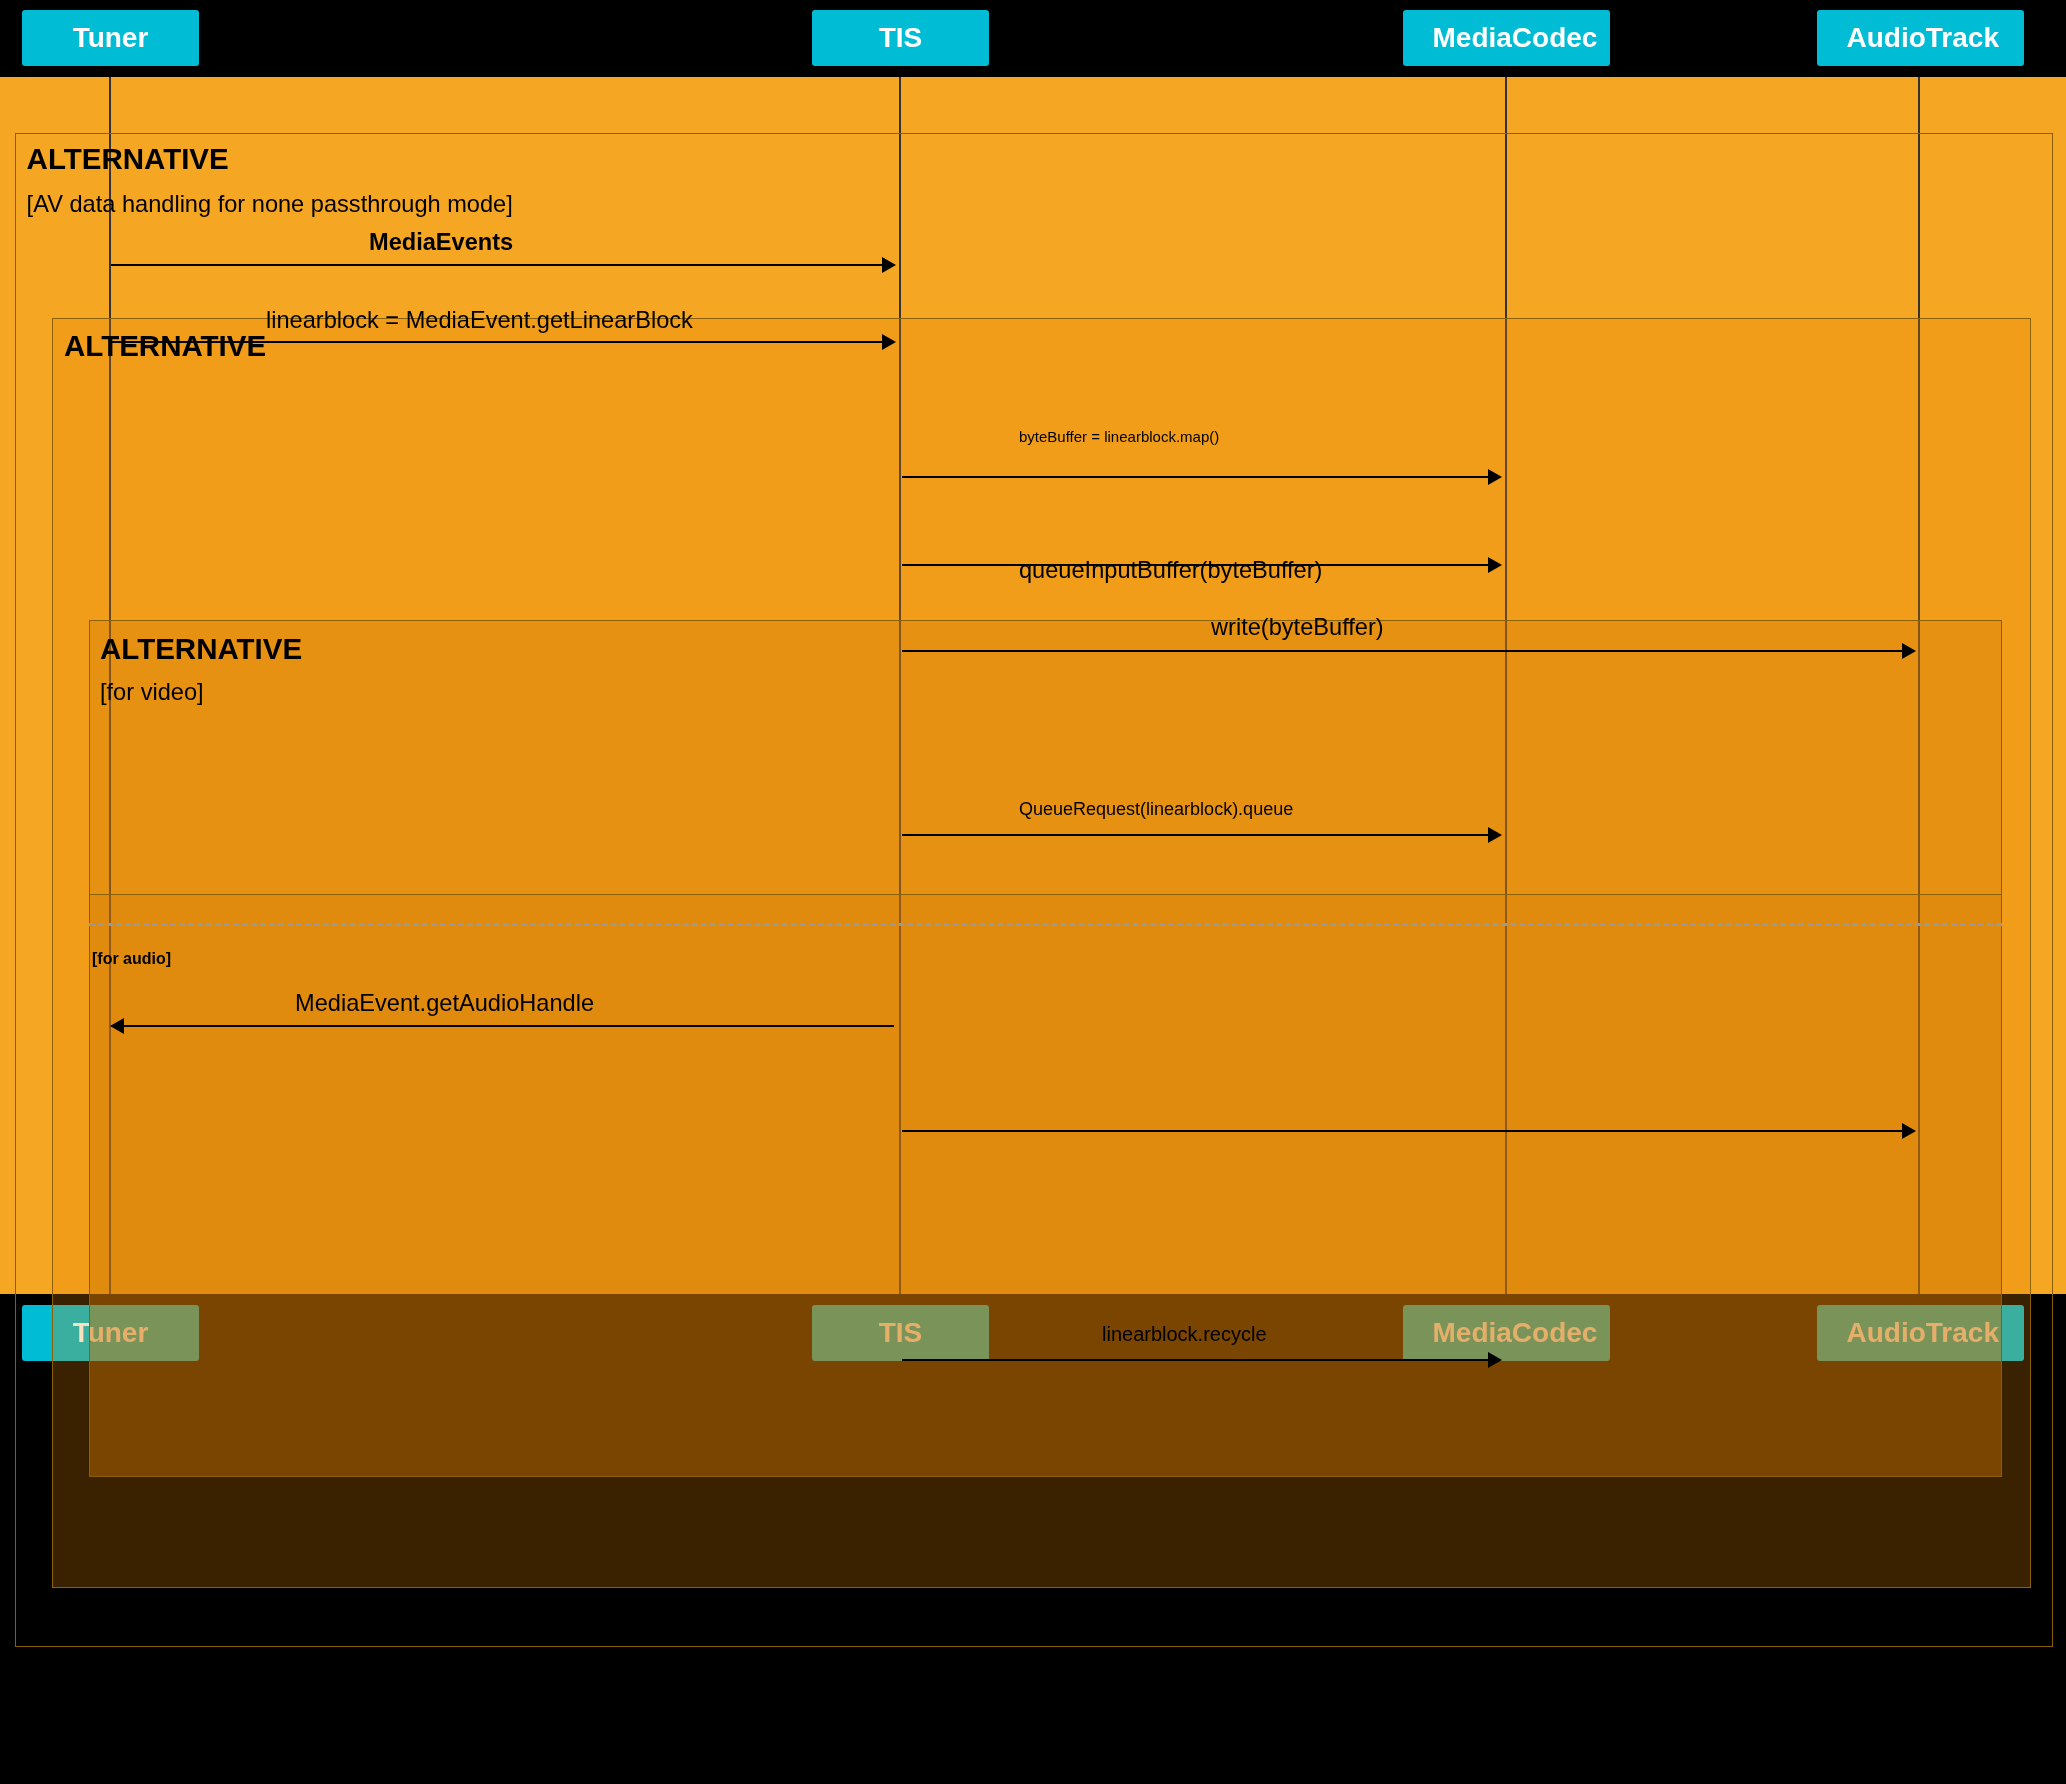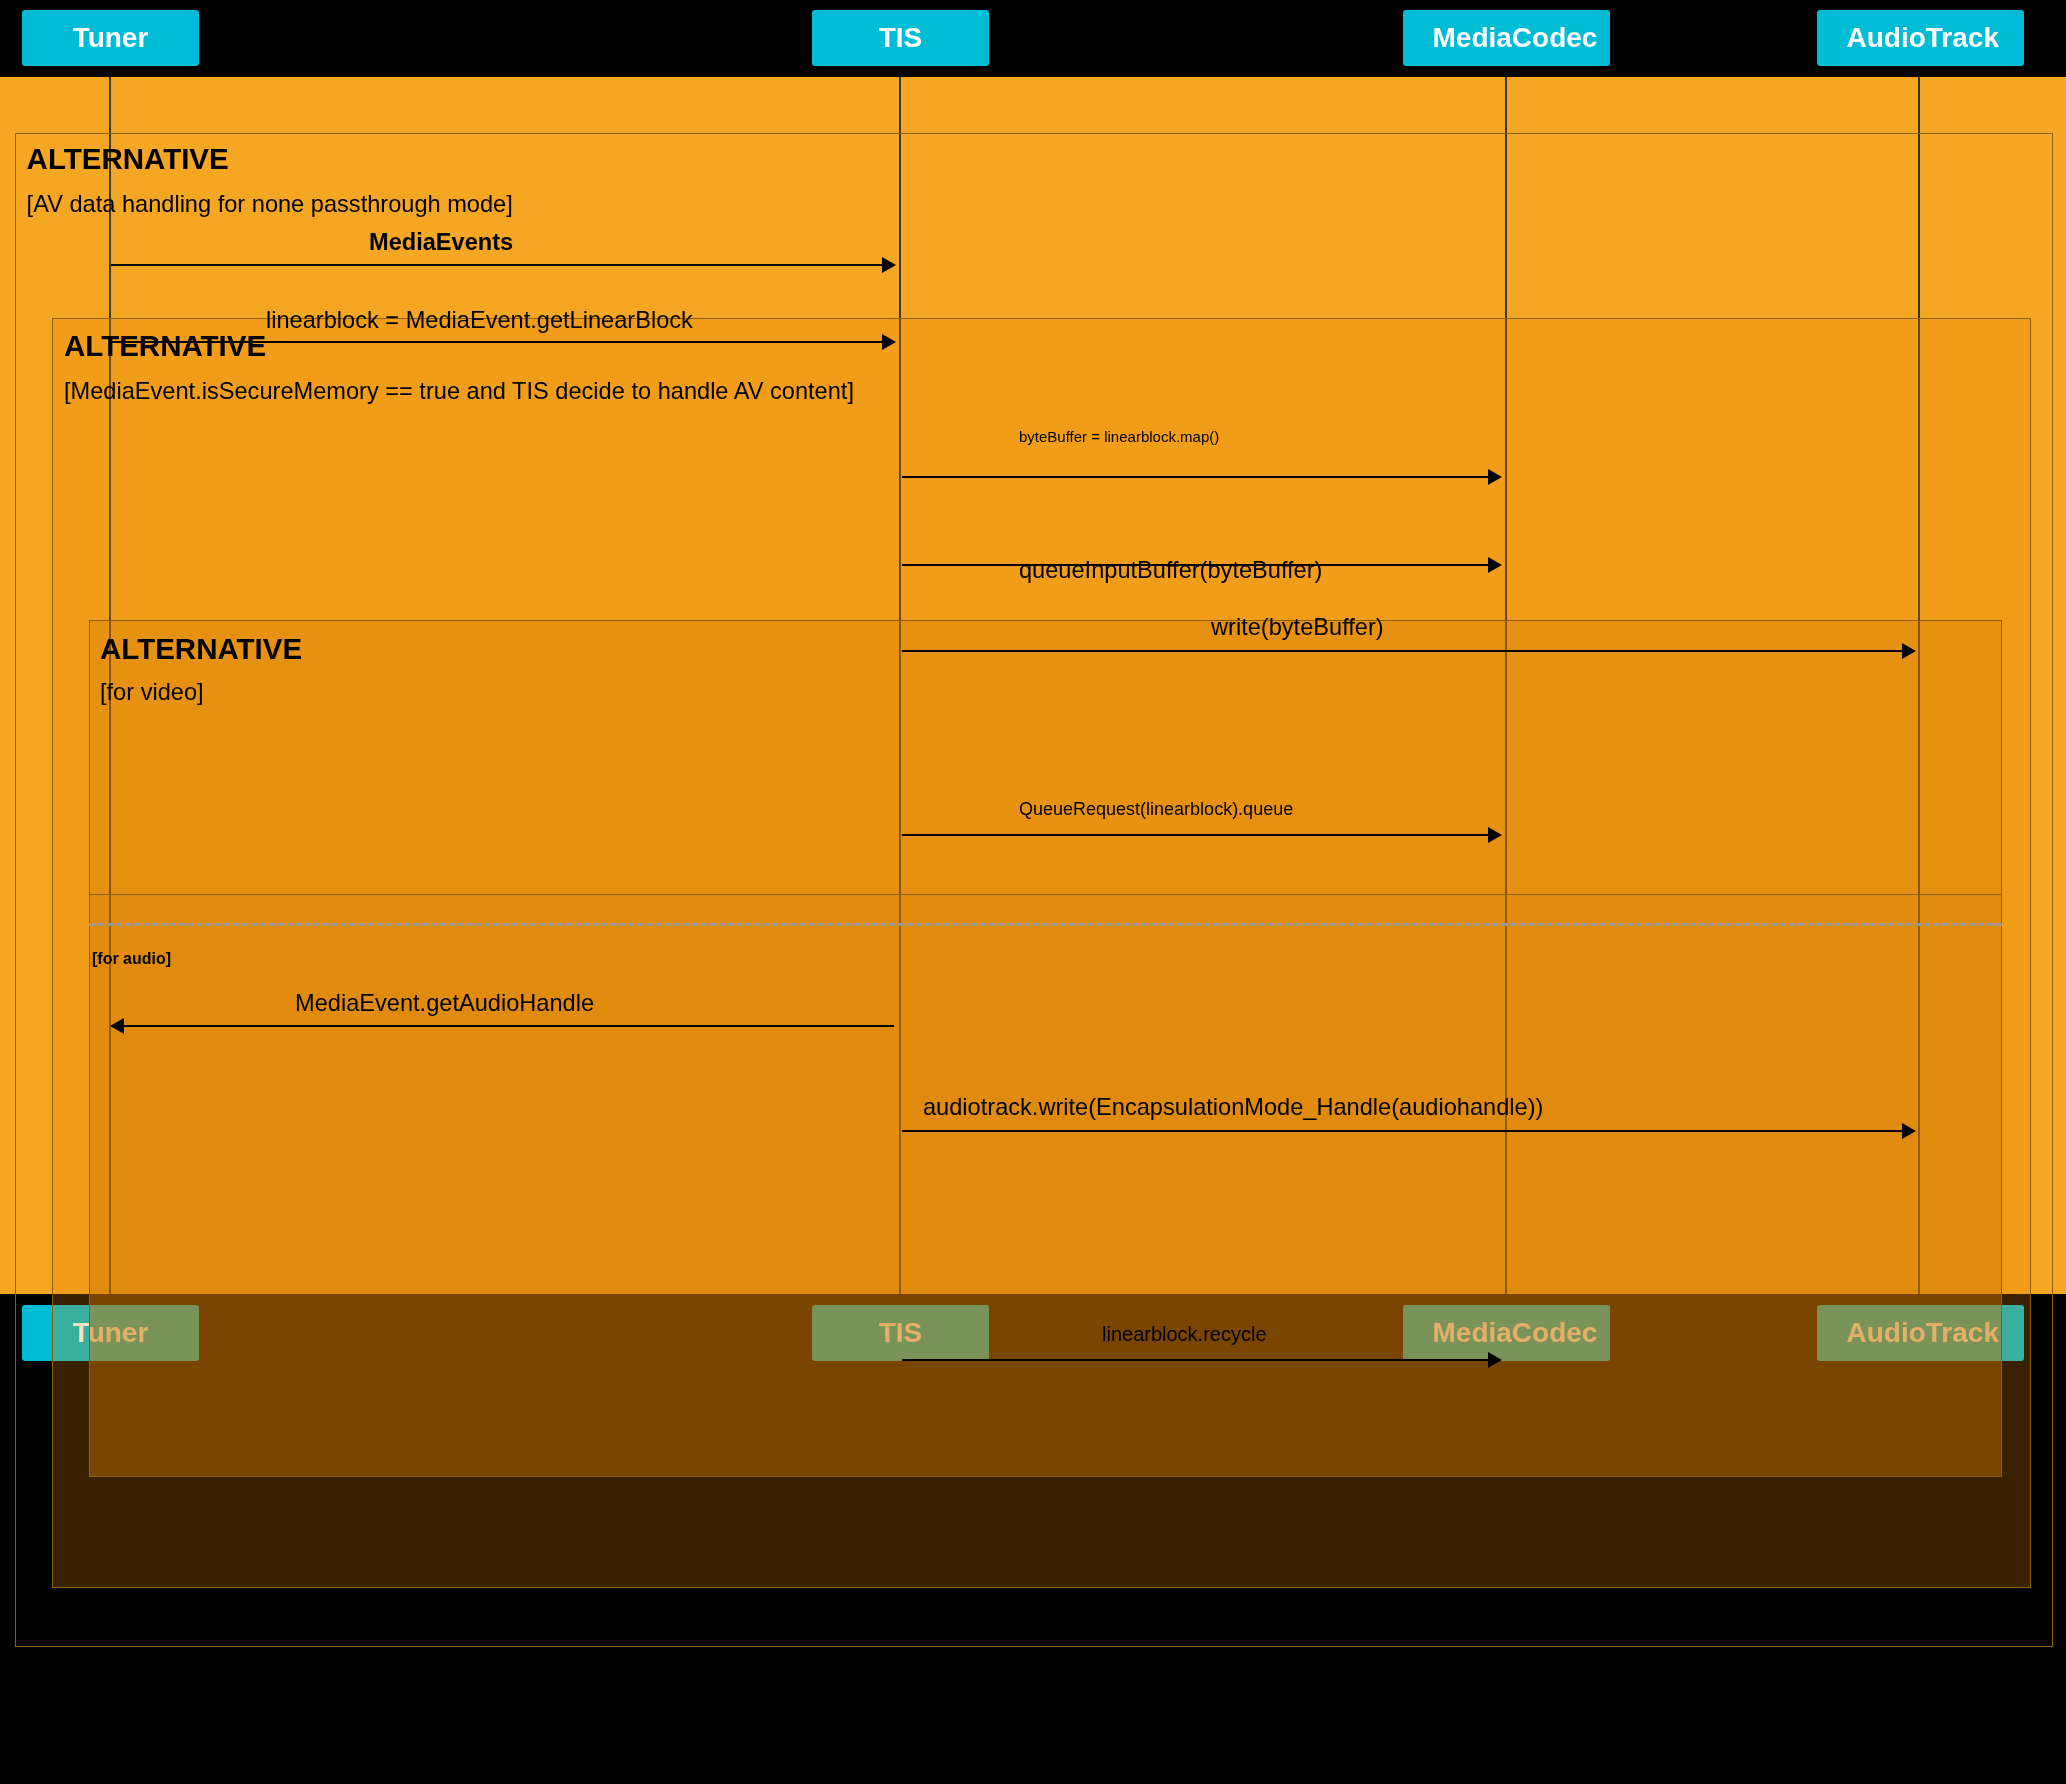--- a/index.html
+++ b/index.html
@@ -222,28 +222,20 @@
   <div style="
     position: absolute;
     top: 329px;
     left: 64px;
     font-size: 29.5px;
     font-weight: bold;
     color: #000;
     z-index: 10;
   ">ALTERNATIVE</div>
 
-  <div style="
-    position: absolute;
-    top: 378px;
-    left: 64px;
-    font-size: 23.6px;
-    color: #000;
-    z-index: 10;
-  ">[MediaEvent.isSecureMemory == true and TIS decide to handle AV content]</div>
 
   <div style="
     position: absolute;
     top: 476px;
     left: 902px;
     width: 598px;
     height: 2.2px;
     background: #000;
     z-index: 10;
   ">
@@ -383,28 +375,20 @@
     position: absolute;
     top: 1130px;
     left: 902px;
     width: 1012px;
     height: 2.2px;
     background: #000;
     z-index: 10;
   ">
     <div style="position:absolute; right: -1.5px; top: -7.4px; border-left: 14.8px solid #000; border-top: 8.9px solid transparent; border-bottom: 8.9px solid transparent;"></div>
   </div>
-  <div style="
-    position: absolute;
-    top: 1094px;
-    left: 923px;
-    font-size: 23.6px;
-    color: #000;
-    z-index: 10;
-  ">audiotrack.write(EncapsulationMode_Handle(audiohandle))</div>
 
   <div style="
     position: absolute;
     top: 1359px;
     left: 902px;
     width: 598px;
     height: 2.2px;
     background: #000;
     z-index: 10;
   ">

